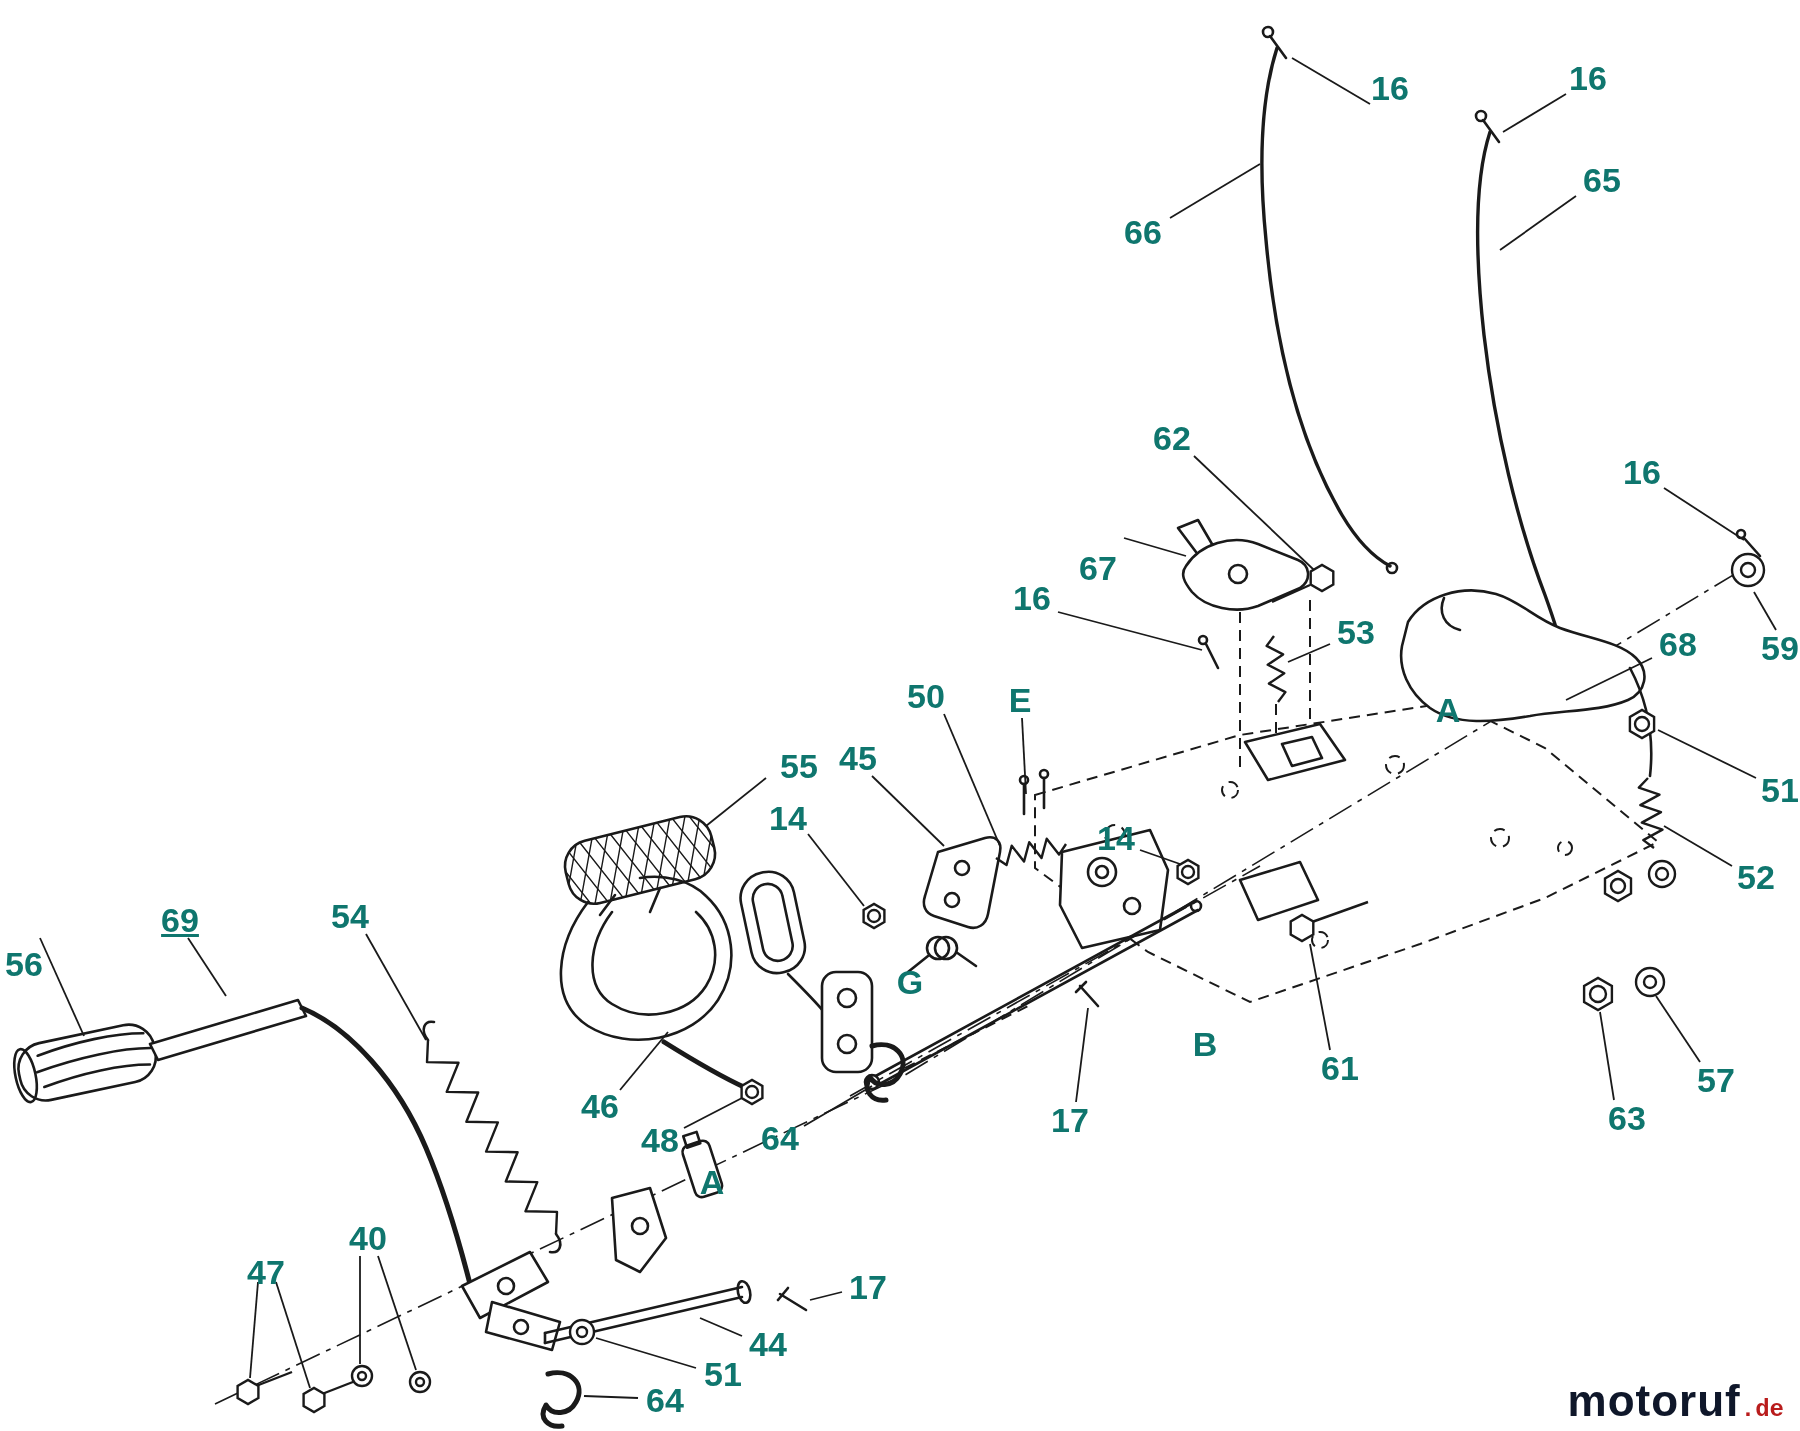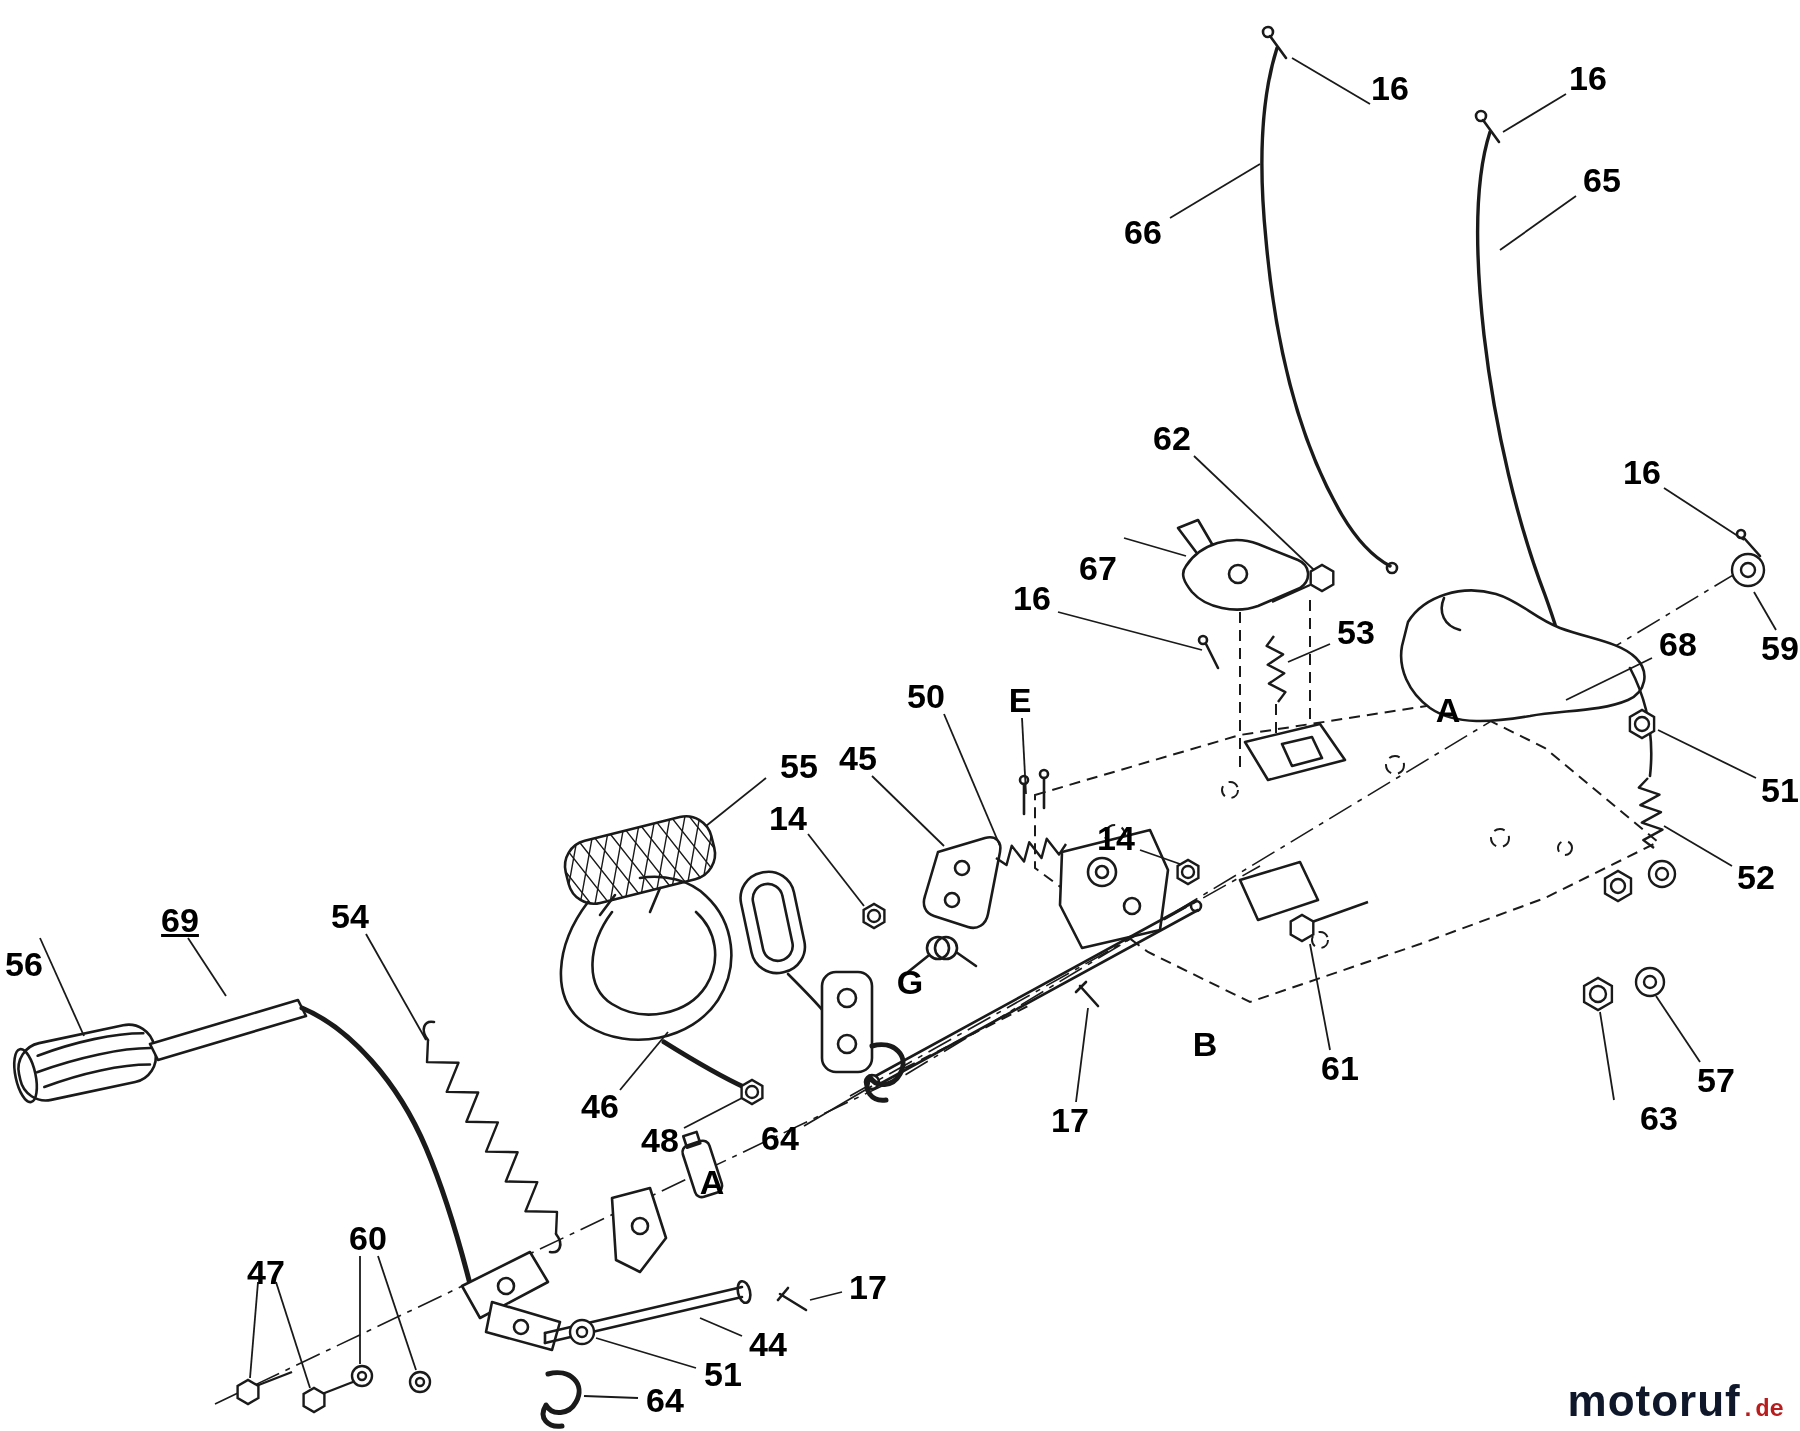--- a/index.html
+++ b/index.html
@@ -1,20 +1,20 @@
 <!DOCTYPE html>
 <html><head>
 <meta charset="utf-8">
 <style>
   html,body{margin:0;padding:0;background:#ffffff;}
   #stage{position:relative;width:1800px;height:1431px;background:#ffffff;overflow:hidden;
          font-family:"Liberation Sans",sans-serif;}
   #art{position:absolute;left:0;top:0;}
   .callout{position:absolute;transform:translate(-50%,-50%);font-weight:700;font-size:34px;
-           color:#000000;line-height:1;white-space:nowrap;}
+           color:#0f766e;line-height:1;white-space:nowrap;}
   .leader{stroke:#1a1a1a;stroke-width:1.8;}
   .wm{position:absolute;right:16px;bottom:8px;font-weight:700;line-height:1;}
   .wm-name{font-size:44px;letter-spacing:1px;}
   .wm-tld{font-size:24px;}
   g.axes path{stroke:#1a1a1a;stroke-width:1.6;fill:none;stroke-dasharray:26 7 5 7;}
   g.dashed *{stroke:#1a1a1a;stroke-width:2;fill:none;stroke-dasharray:11 7;}
   g.solid *{stroke:#1a1a1a;stroke-width:2.6;fill:none;stroke-linecap:round;stroke-linejoin:round;}
   g.solid .fillw{fill:#ffffff;}
   g.solid .rod{stroke-width:3.4;}
   g.solid .thick{stroke-width:5;}
@@ -295,25 +295,25 @@
     <div class="callout" style="left: 788px; top: 818px;">14</div>
     <div class="callout" style="left: 1116px; top: 838px;">14</div>
     <div class="callout" style="left: 1756px; top: 877px;">52</div>
     <div class="callout" style="left: 24px; top: 920px; margin-top: 44px;">56</div>
     <div class="callout" style="left: 180px; top: 920px; text-decoration: underline;">69</div>
     <div class="callout" style="left: 350px; top: 916px;">54</div>
     <div class="callout" style="left: 910px; top: 982px;">G</div>
     <div class="callout" style="left: 1205px; top: 1044px;">B</div>
     <div class="callout" style="left: 1340px; top: 1068px;">61</div>
     <div class="callout" style="left: 1716px; top: 1080px;">57</div>
-    <div class="callout" style="left: 1627px; top: 1118px; margin-left: 32px;">63</div>
+    <div class="callout" style="left: 1627px; top: 1118px;">63</div>
     <div class="callout" style="left: 600px; top: 1106px;">46</div>
     <div class="callout" style="left: 660px; top: 1140px;">48</div>
     <div class="callout" style="left: 780px; top: 1138px;">64</div>
     <div class="callout" style="left: 1070px; top: 1120px;">17</div>
     <div class="callout" style="left: 712px; top: 1182px;">A</div>
     <div class="callout" style="left: 266px; top: 1272px;">47</div>
-    <div class="callout" style="left: 368px; top: 1238px;">60</div>
+    <div class="callout" style="left: 368px; top: 1238px;">40</div>
     <div class="callout" style="left: 868px; top: 1287px;">17</div>
     <div class="callout" style="left: 768px; top: 1344px;">44</div>
     <div class="callout" style="left: 723px; top: 1374px;">51</div>
     <div class="callout" style="left: 665px; top: 1400px;">64</div>
   </div>
 
 </body></html>

